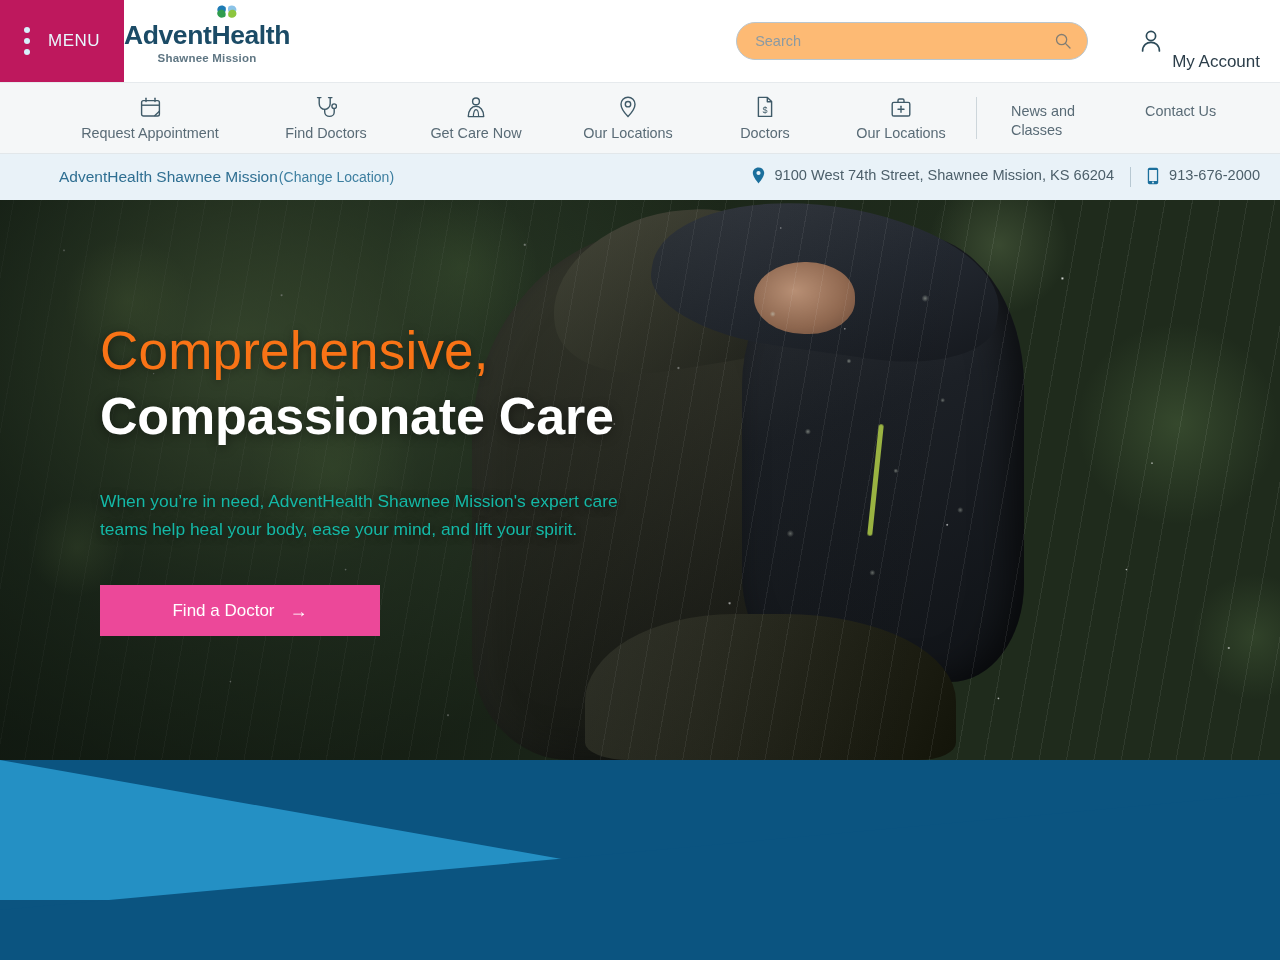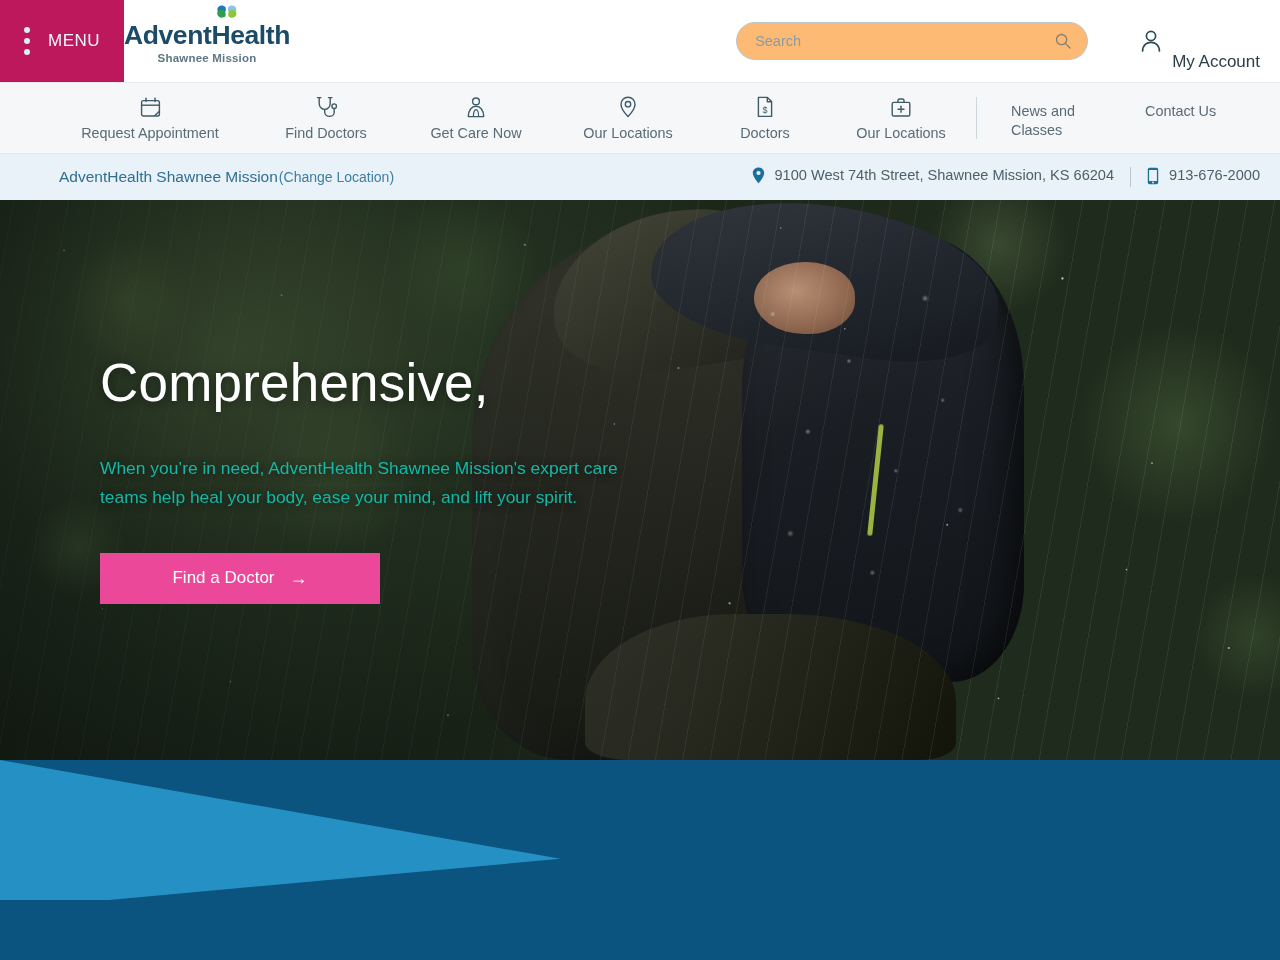--- a/index.html
+++ b/index.html
@@ -219,21 +219,21 @@
     position:absolute; inset:0;
     background:linear-gradient(95deg, rgba(8,14,10,.62) 0%, rgba(10,16,11,.42) 34%, rgba(10,14,12,.12) 56%, rgba(10,14,12,0) 74%);
   }
 
   .hero-content{
     position:absolute; left:100px; top:0; width:600px; height:100%;
     display:flex; flex-direction:column; justify-content:center; z-index:5;
   }
   .hero-h1{ line-height:1.02; margin-bottom:44px; }
   .hero-light{
-    display:block; font-size:53px; font-weight:300; color:#ffffff;
+    display:block; font-size:53px; font-weight:300; color:#f97316;
     letter-spacing:.2px; text-shadow:0 2px 10px rgba(0,0,0,.4);
   }
   .hero-bold{
     display:block; font-size:52px; font-weight:bold; color:#ffffff;
     letter-spacing:-.2px; margin-top:12px; text-shadow:0 2px 12px rgba(0,0,0,.45);
   }
   .hero-p{
     font-size:17.4px; line-height:1.62; color:#14b8a6; max-width:548px;
     text-shadow:0 1px 8px rgba(0,0,0,.55); margin-bottom:42px;
   }
@@ -430,20 +430,21 @@
       <div class="arm"></div>
     </div>
     <div class="rain2"></div>
     <div class="rain"></div>
     <div class="hero-scrim"></div>
   </div>
 
   <div class="hero-content">
     <h1 class="hero-h1">
       <span class="hero-light">Comprehensive,</span>
+      <span class="hero-bold">Compassionate Care</span>
     </h1>
     <p class="hero-p">When you’re in need, AdventHealth Shawnee Mission's expert care teams help heal your body, ease your mind, and lift your spirit.</p>
     <button class="cta">
       <span>Find a Doctor</span>
       <span class="cta-arrow">→</span>
     </button>
   </div>
 </section>
 
 <section class="wedge">

